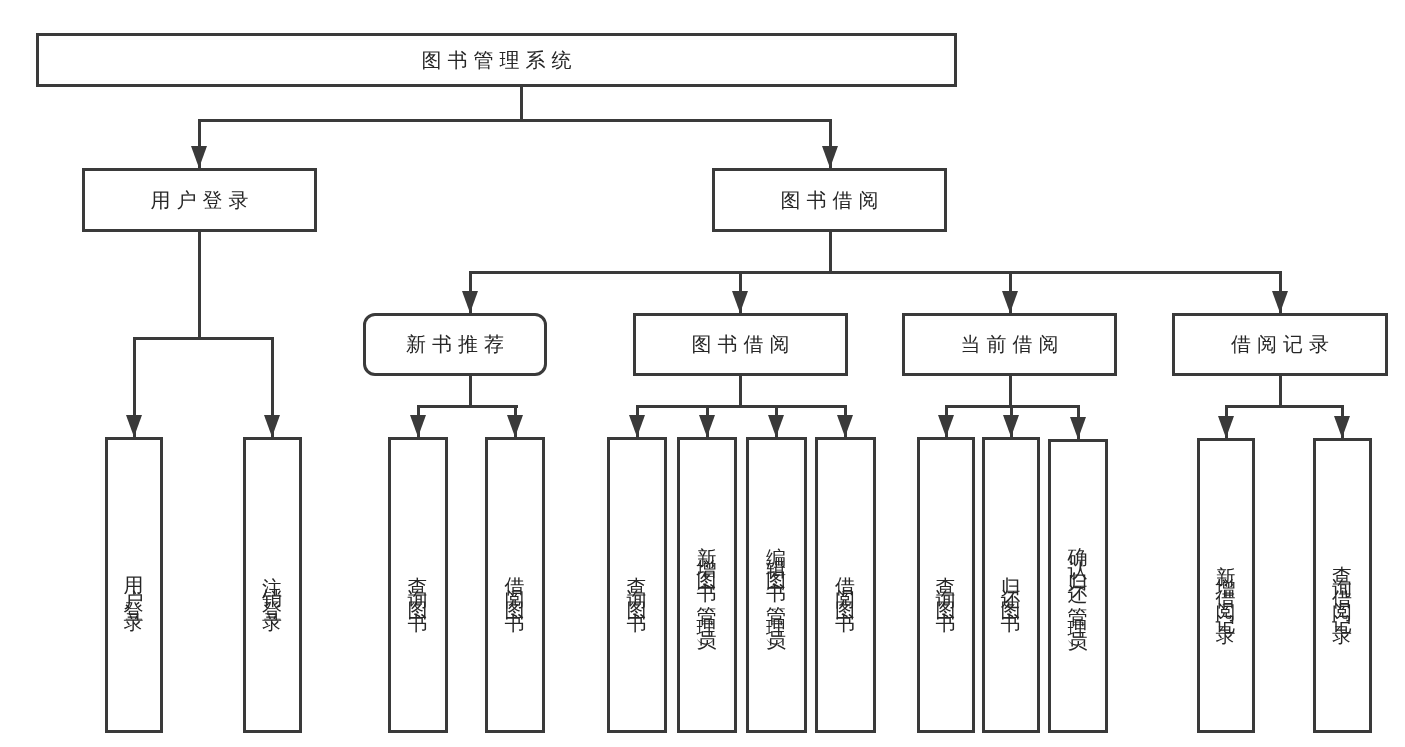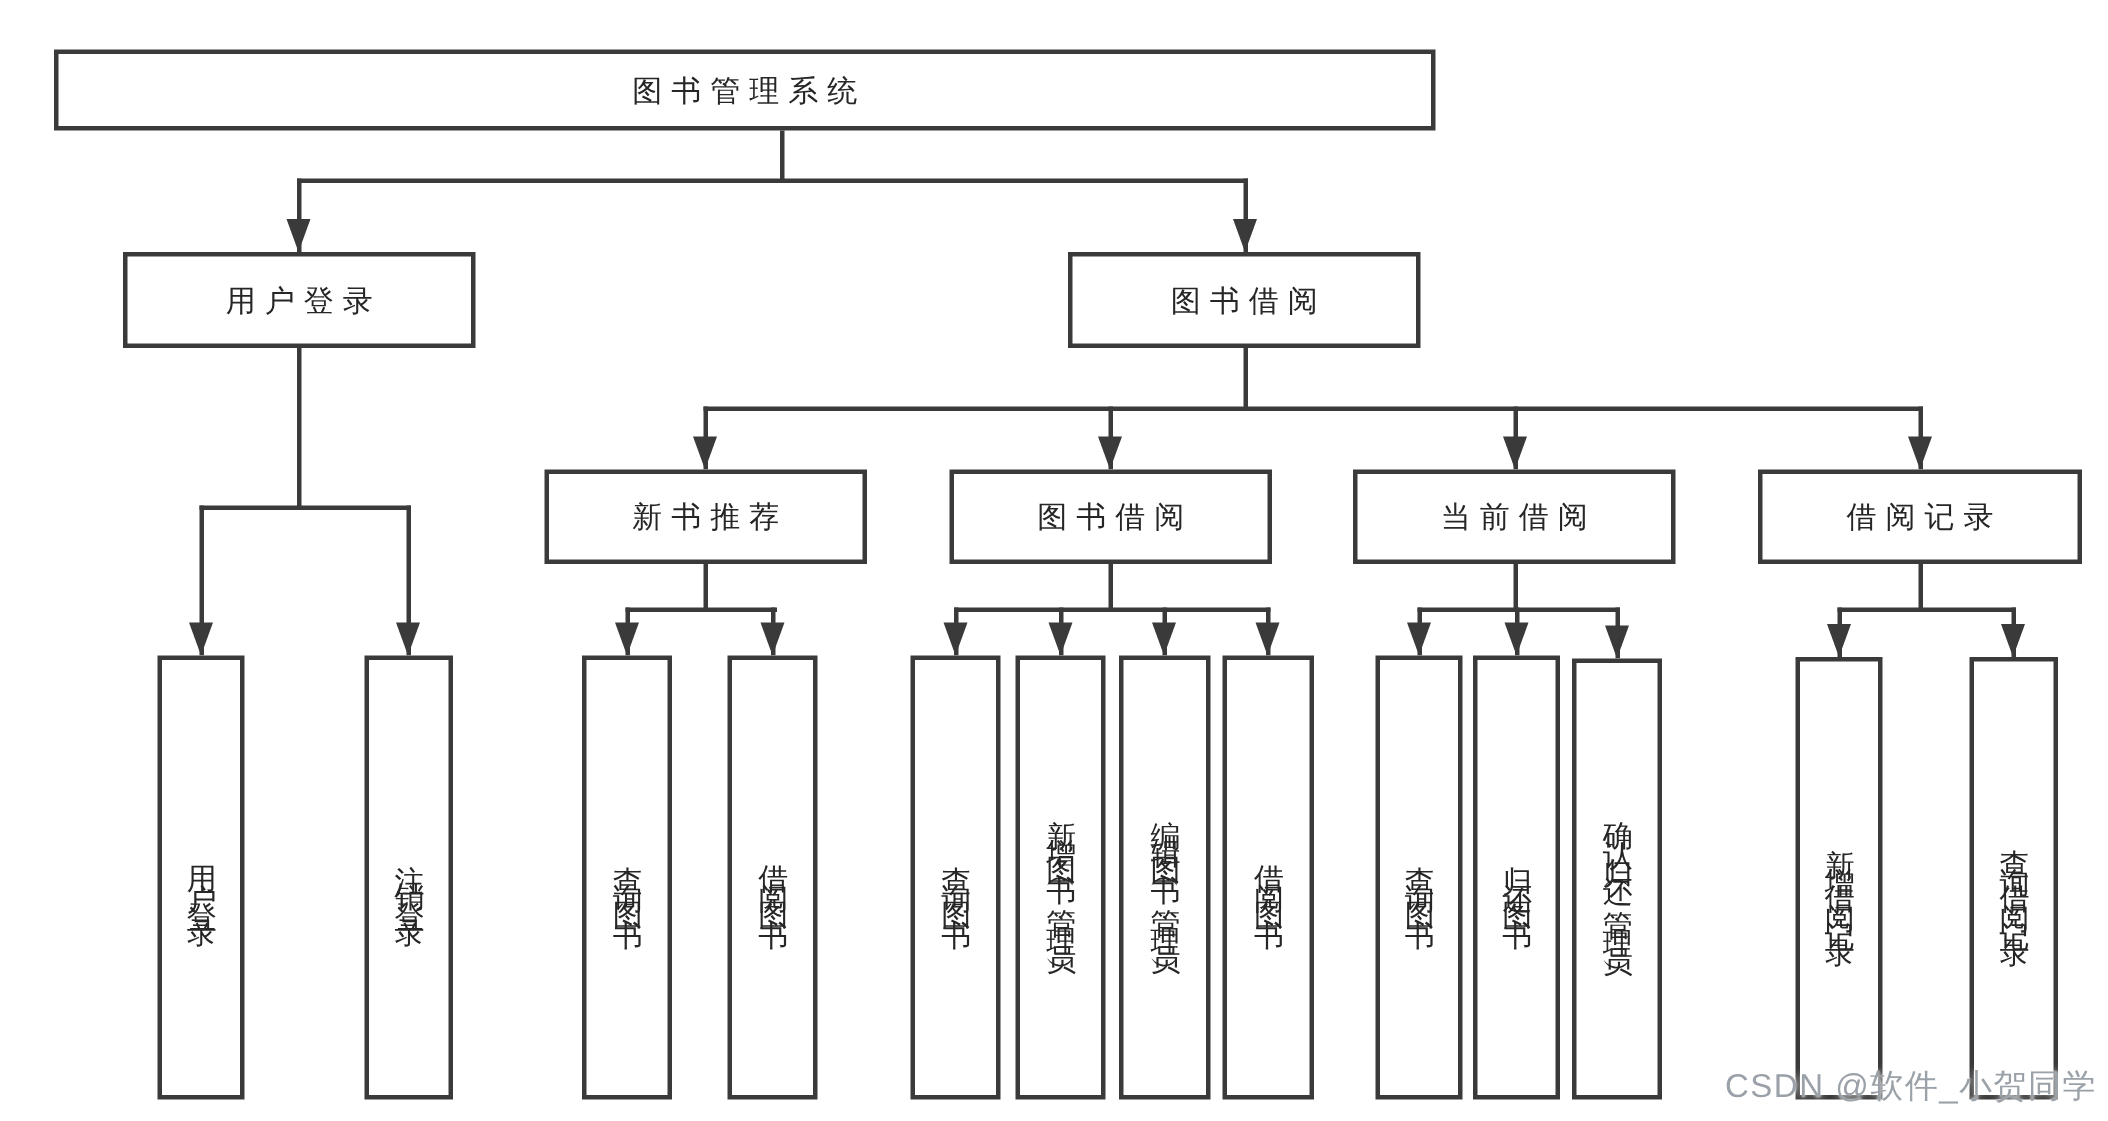--- a/index.html
+++ b/index.html
@@ -117,21 +117,21 @@
   <div class="vline" style="left:1224.5px;top:405px;width:3px;height:33px;"></div>
   <div class="vline" style="left:1340.5px;top:405px;width:3px;height:33px;"></div>
   <div class="arrow" style="left:1218px;top:416px;"></div>
   <div class="arrow" style="left:1334px;top:416px;"></div>
 
   <div class="box" style="left:36px;top:13px;width:921px;height:54px;margin-top:20px;">图书管理系统</div>
 
   <div class="box" style="left:82px;top:168px;width:235px;height:64px;">用户登录</div>
   <div class="box" style="left:712px;top:168px;width:235px;height:64px;">图书借阅</div>
 
-  <div class="box" style="left:363px;top:313px;width:215px;height:63px;">新书推荐</div>
+  <div class="box" style="left:363px;top:313px;width:184px;height:63px;border-radius:12px;">新书推荐</div>
   <div class="box" style="left:633px;top:313px;width:215px;height:63px;">图书借阅</div>
   <div class="box" style="left:1172px;top:313px;width:216px;height:63px;">借阅记录</div>
   <div class="box" style="left:902px;top:313px;width:215px;height:63px;">当前借阅</div>
 
   <div class="box vbox" style="left:105px;top:437px;width:58px;height:296px;">用户登录</div>
   <div class="box vbox" style="left:243px;top:437px;width:59px;height:296px;">注销登录</div>
 
   <div class="box vbox" style="left:388px;top:437px;width:60px;height:296px;">查询图书</div>
   <div class="box vbox" style="left:485px;top:437px;width:60px;height:296px;">借阅图书</div>
 
@@ -140,15 +140,14 @@
   <div class="box vbox" style="left:746px;top:437px;width:61px;height:296px;">编辑图书（管理员）</div>
   <div class="box vbox" style="left:815px;top:437px;width:61px;height:296px;">借阅图书</div>
 
   <div class="box vbox" style="left:917px;top:437px;width:58px;height:296px;">查询图书</div>
   <div class="box vbox" style="left:982px;top:437px;width:58px;height:296px;">归还图书</div>
   <div class="box vbox" style="left:1048px;top:439px;width:60px;height:294px;">确认归还（管理员）</div>
 
   <div class="box vbox" style="left:1197px;top:438px;width:58px;height:295px;">新增借阅记录</div>
   <div class="box vbox" style="left:1313px;top:438px;width:59px;height:295px;">查询借阅记录</div>
 
-  <div class="watermark">CSDN @软件_小贺同学</div>
 
 </div>
 
 </body></html>

